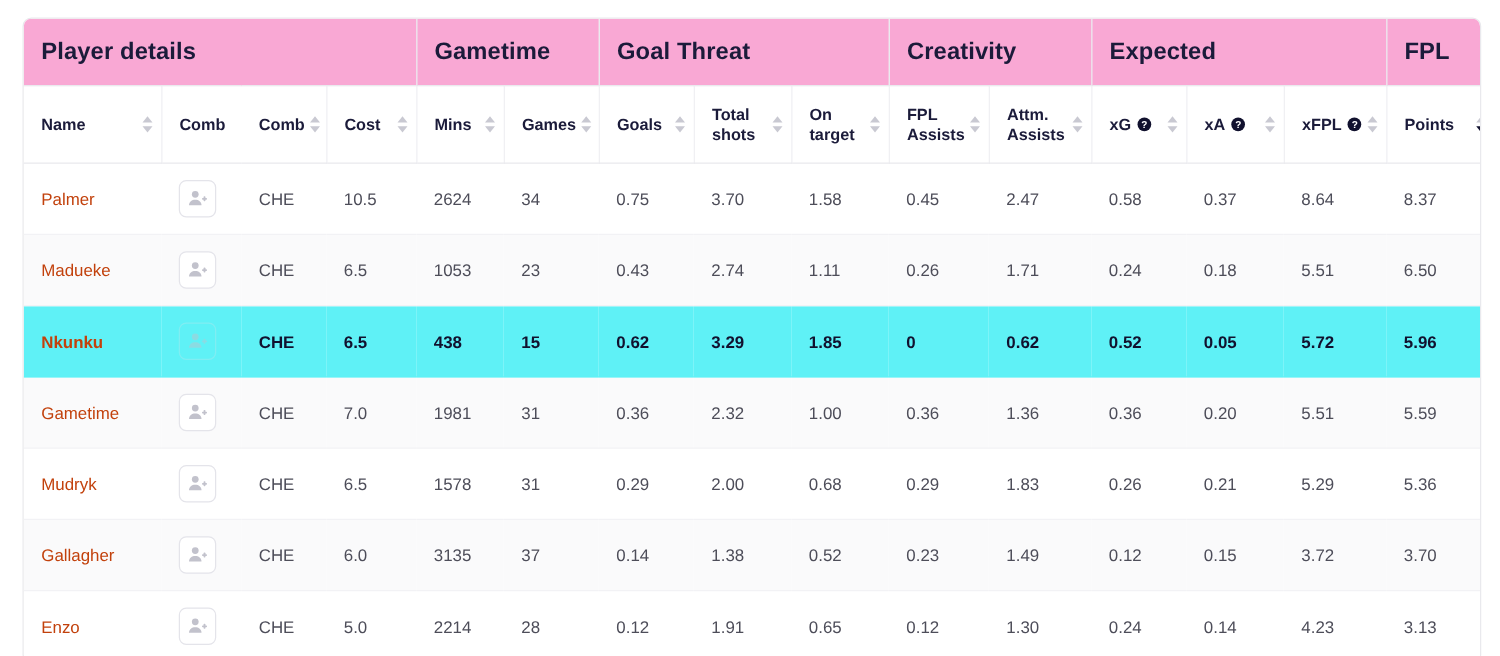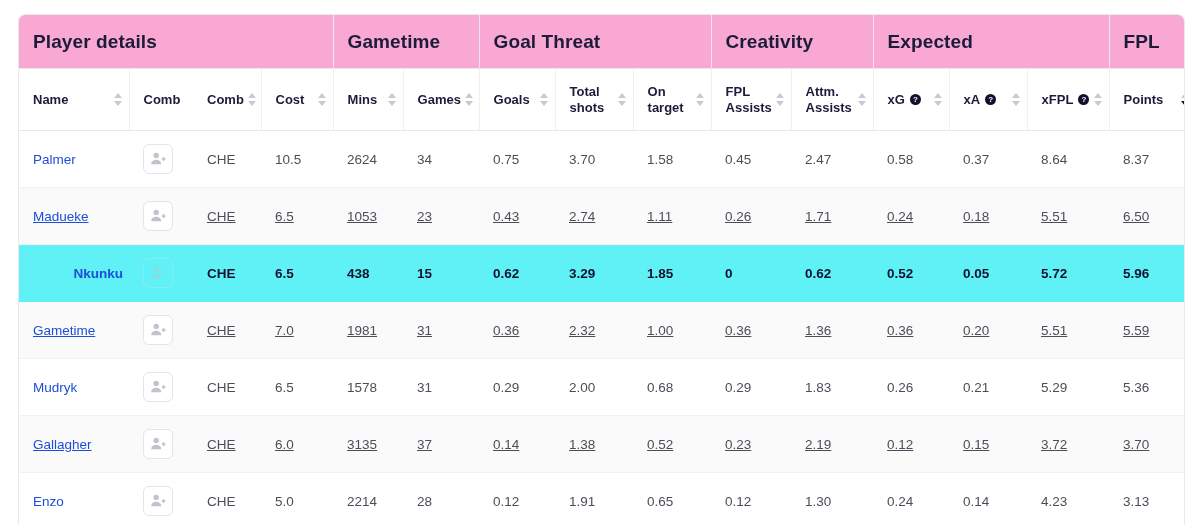--- a/index.html
+++ b/index.html
@@ -121,31 +121,31 @@
     height: 57px;
     padding: 0 6px 0 14px;
     font-size: 13.5px;
     color: #4d4d59;
     vertical-align: middle;
     text-align: left;
     border-bottom: 1px solid #f2f2f5;
     box-sizing: border-box;
     white-space: nowrap;
   }
-  tbody tr.alt td { background: #fafafb; text-decoration: underline; }
+  tbody tr.alt td { background: #fafafb; }
   tbody tr.plain td { background: #ffffff; }
 
   tbody tr.sel td {
     background: #5ff1f6;
     color: #11112e;
     font-weight: 700;
     border-bottom: 1px solid #5ff1f6;
   }
-  tbody td.name-cell { color: #1d4ed8; }
-  tbody tr.sel td.name-cell { color: #1d4ed8; text-align: right; }
+  tbody td.name-cell { color: #c2410c; }
+  tbody tr.sel td.name-cell { color: #c2410c; }
 
   
   .add-btn {
     width: 30px;
     height: 30px;
     border: 1px solid #e4e4ea;
     border-radius: 6px;
     background: #ffffff;
     display: flex;
     align-items: center;
@@ -506,21 +506,21 @@
             </button>
           </td>
           <td>CHE</td>
           <td>6.0</td>
           <td>3135</td>
           <td>37</td>
           <td>0.14</td>
           <td>1.38</td>
           <td>0.52</td>
           <td>0.23</td>
-          <td>2.19</td>
+          <td>1.49</td>
           <td>0.12</td>
           <td>0.15</td>
           <td>3.72</td>
           <td>3.70</td>
         </tr>
         <tr class="plain">
           <td class="name-cell">Enzo</td>
           <td>
             <button class="add-btn">
               <svg width="16" height="16" viewBox="0 0 16 16">

